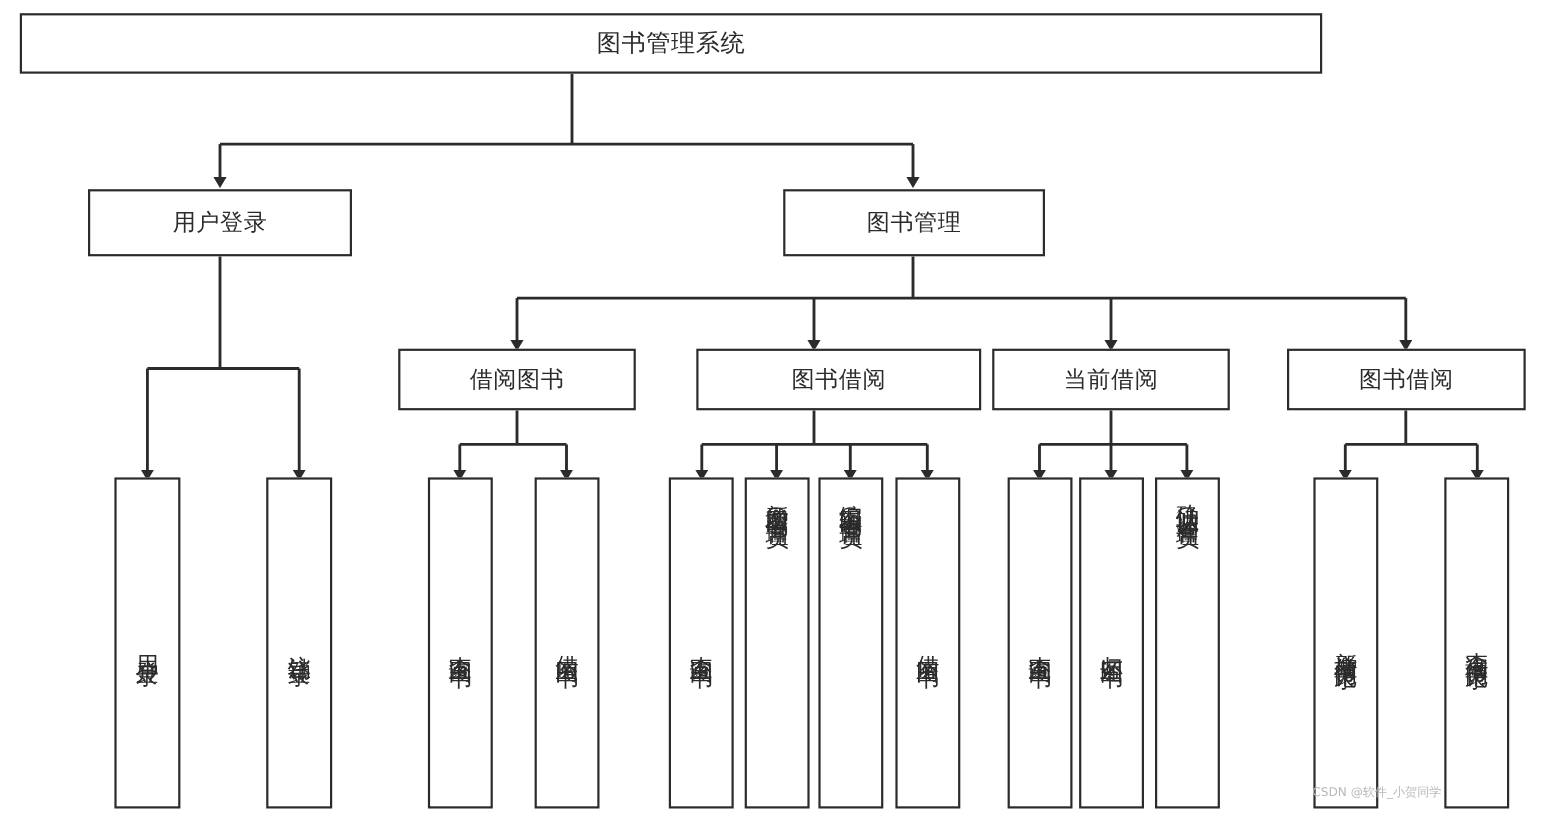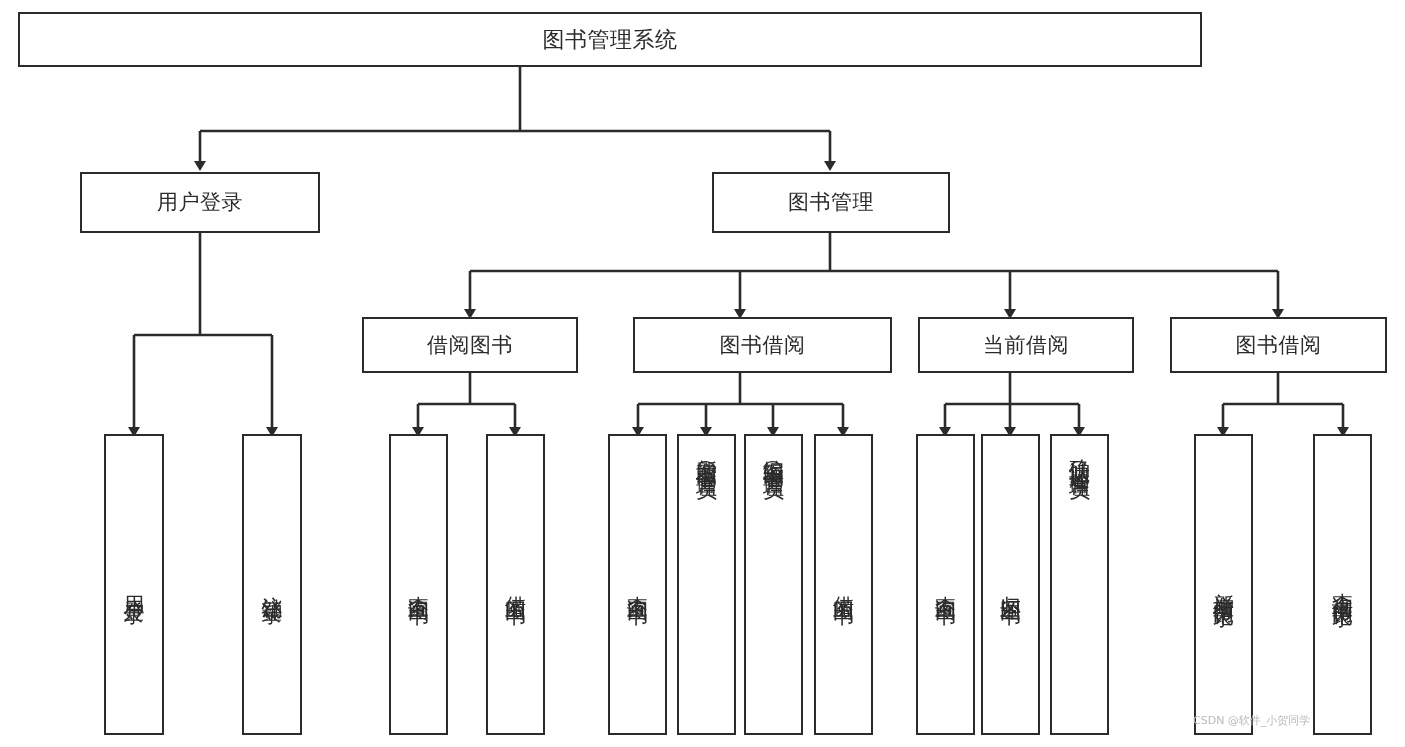--- a/index.html
+++ b/index.html
@@ -140,21 +140,21 @@
   <div class="node branch" style="left:712px; top:172px; width:238px; height:61px;">
     <span class="label">图书管理</span>
   </div>
 
   <div class="node branch" style="left:362px; top:317px; width:216px; height:56px;">
     <span class="label">借阅图书</span>
   </div>
   <div class="node branch" style="left:633px; top:317px; width:259px; height:56px;">
     <span class="label">图书借阅</span>
   </div>
-  <div class="node branch" style="left:902px; top:317px; width:216px; height:56px;margin-left:16px;">
+  <div class="node branch" style="left:902px; top:317px; width:216px; height:56px;">
     <span class="label">当前借阅</span>
   </div>
   <div class="node branch" style="left:1170px; top:317px; width:217px; height:56px;">
     <span class="label">图书借阅</span>
   </div>
 
   <div class="node leaf mid" style="left:104px; top:434px; width:60px; height:301px;">
     <span class="label">用户登录</span>
   </div>
   <div class="node leaf mid" style="left:242px; top:434px; width:60px; height:301px;">

